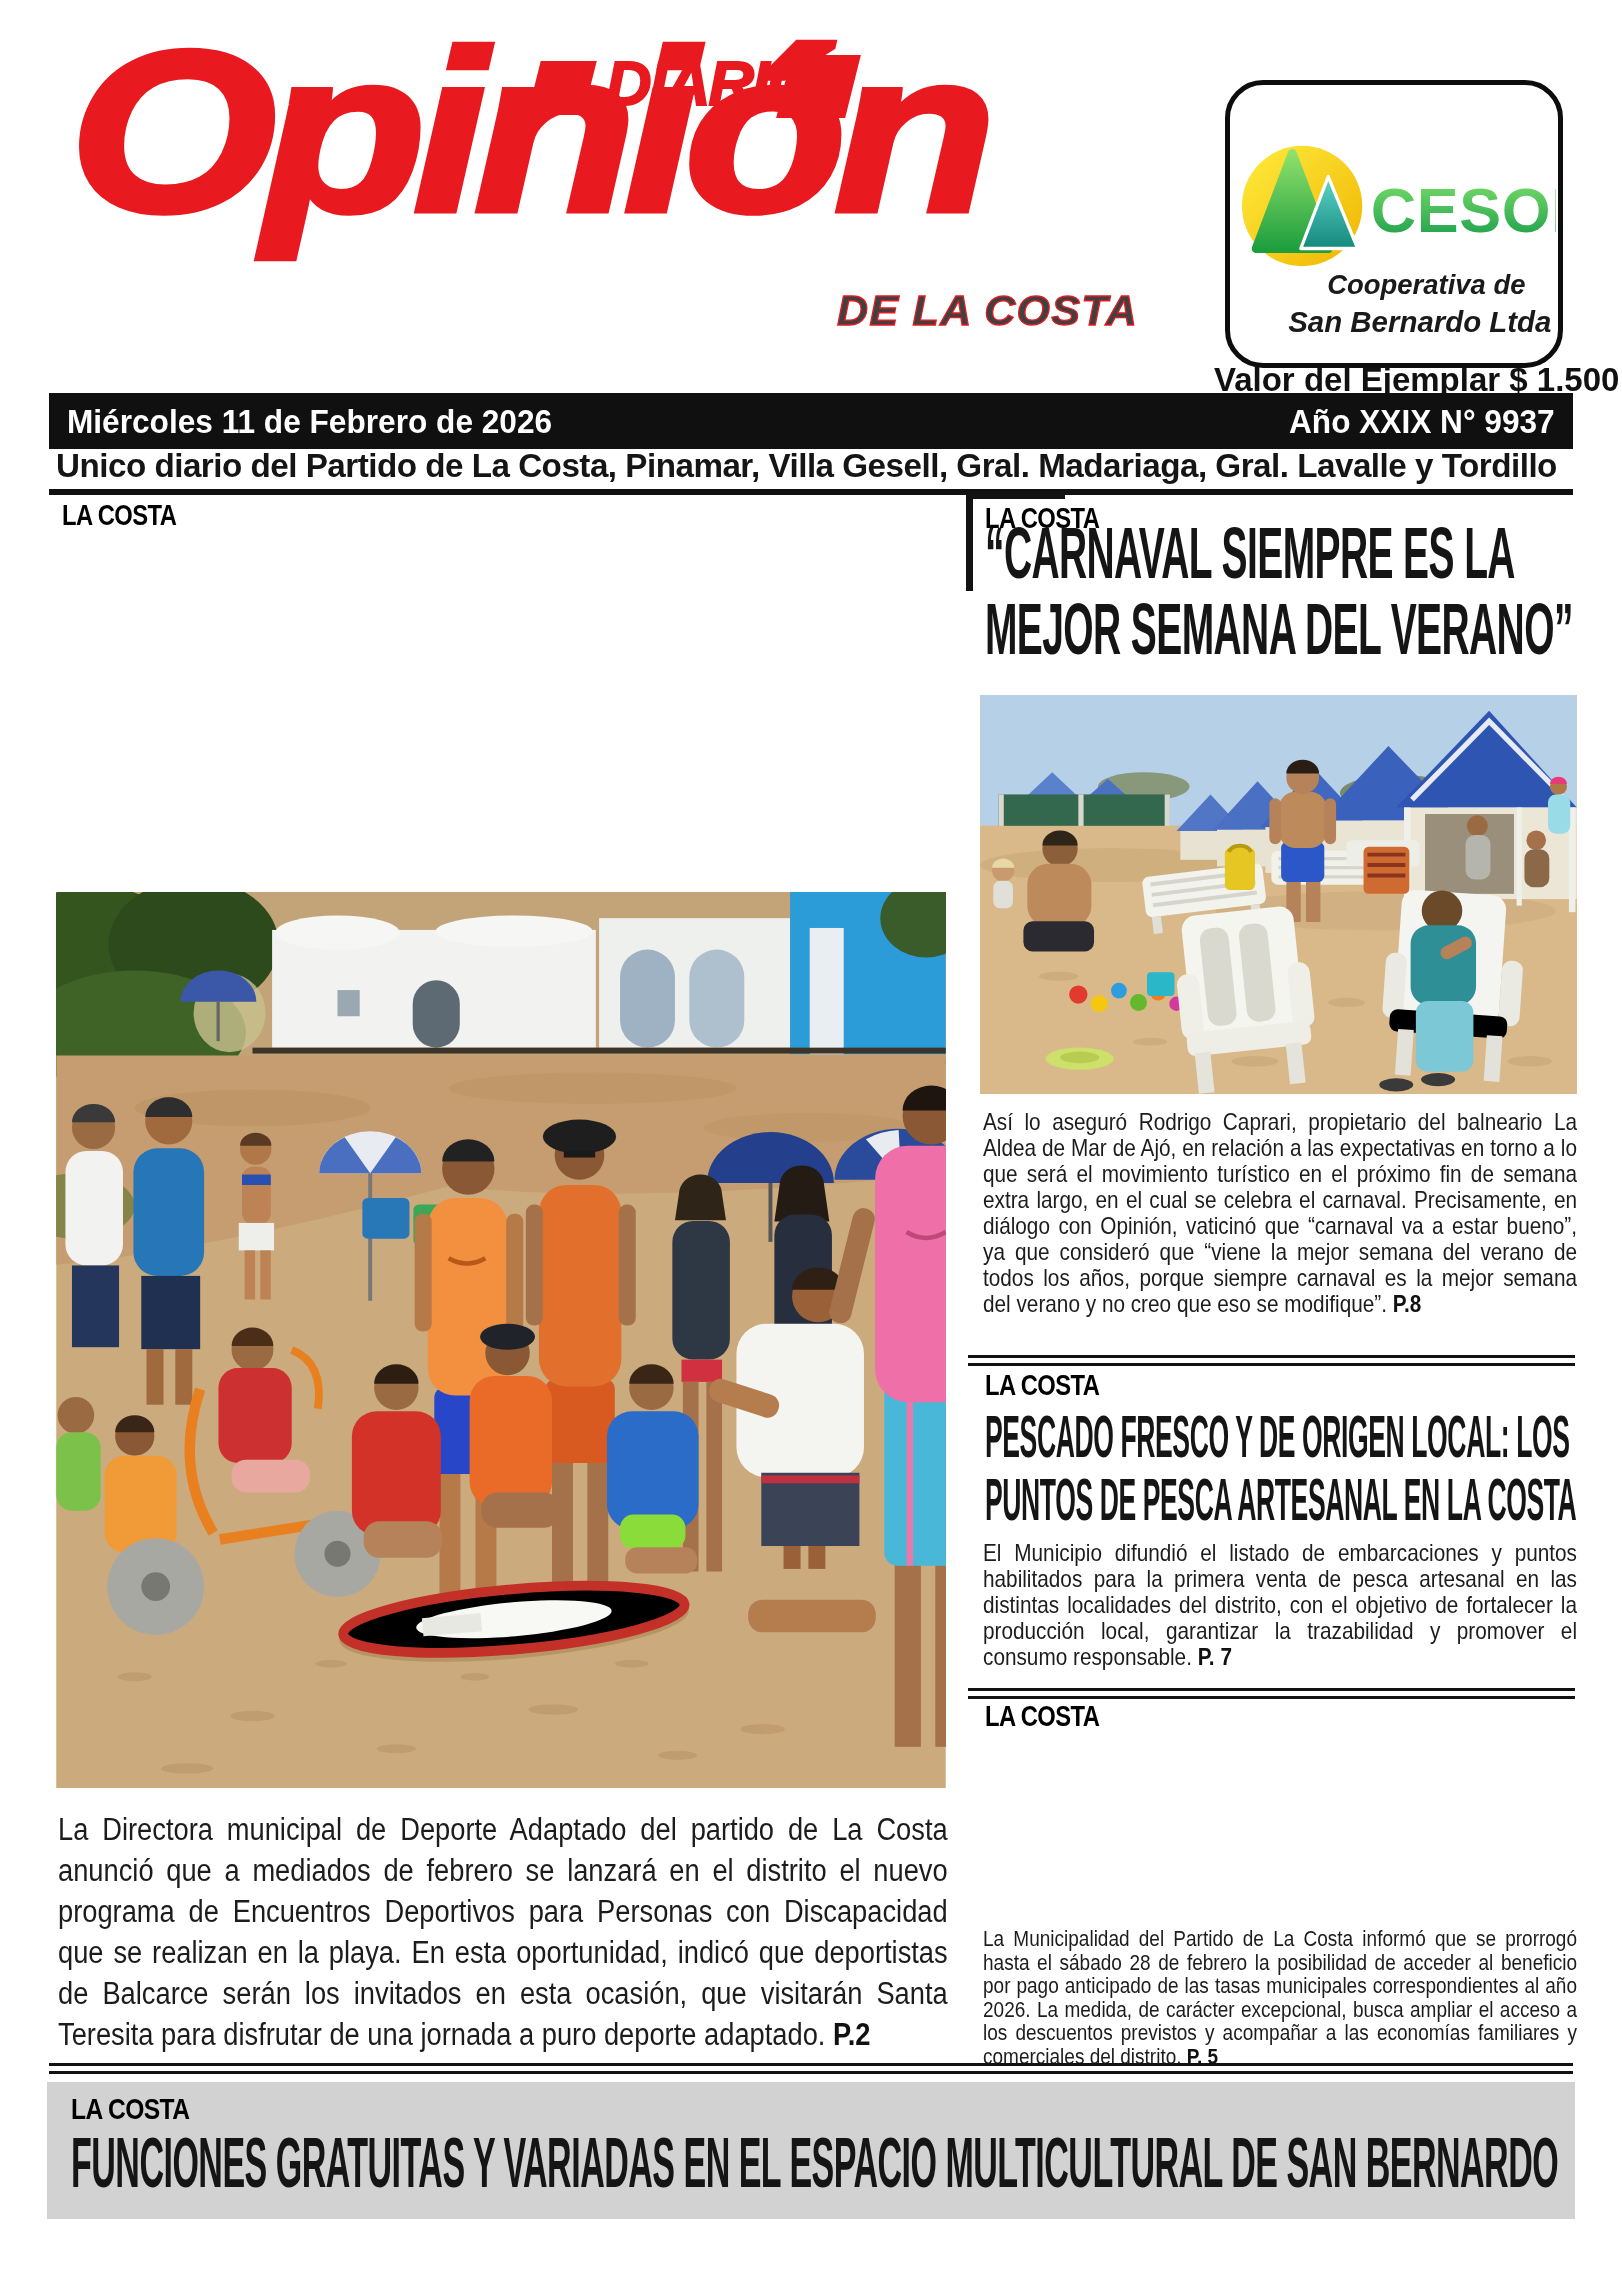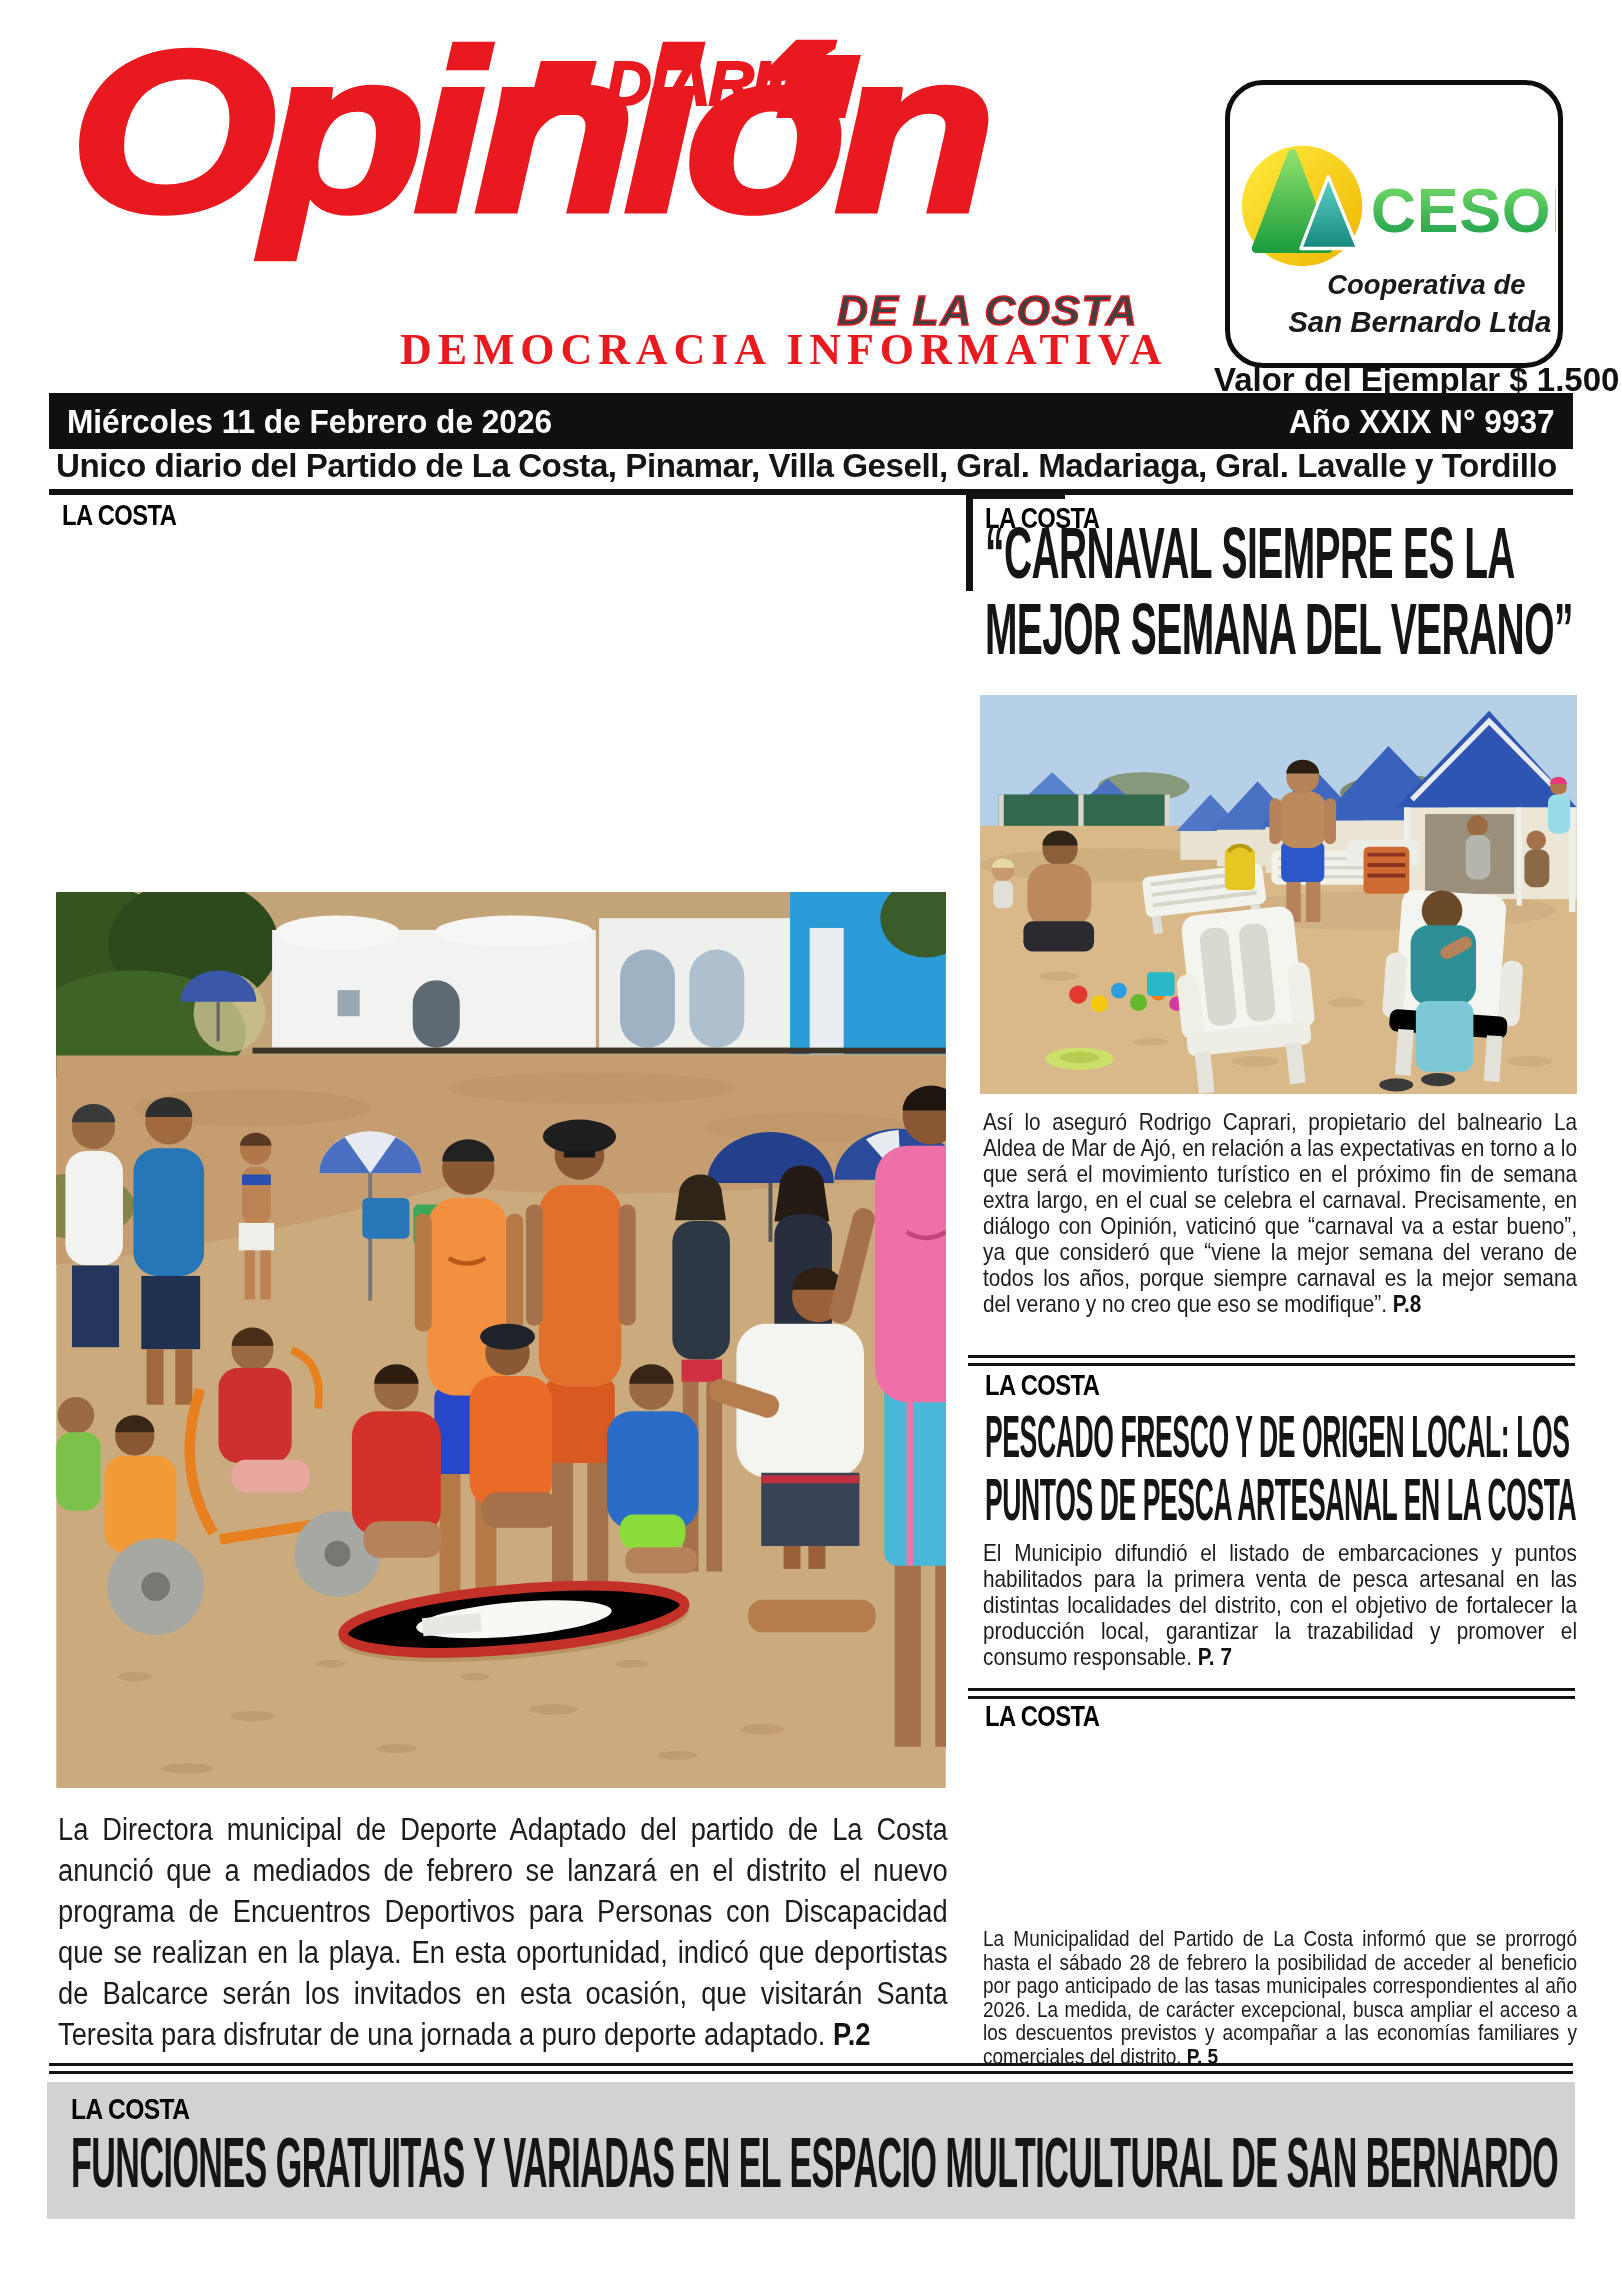--- a/index.html
+++ b/index.html
@@ -64,21 +64,20 @@
 </head>
 <body>
 
 <div class="page">
 
   <div class="abs blk blk-l"></div>
   <div class="abs diario">DIARIO</div>
   <div class="abs blk blk-r"></div>
   <div class="abs opinion">Opinión</div>
   <div class="abs delacosta">DE LA COSTA</div>
-  <div class="abs motto">DEMOCRACIA INFORMATIVA</div>
 
   <div class="abs cesop-box">
     <svg width="326" height="276" viewBox="0 0 498 422">
       <defs>
         <linearGradient id="gy" x1="0" y1="0" x2="1" y2="1">
           <stop offset="0" stop-color="#ffec3e"></stop>
             <stop offset="1" stop-color="#efb400"></stop>
         </linearGradient>
         <linearGradient id="gg1" x1="0" y1="0" x2="0" y2="1">
           <stop offset="0" stop-color="#8ee06a"></stop>

